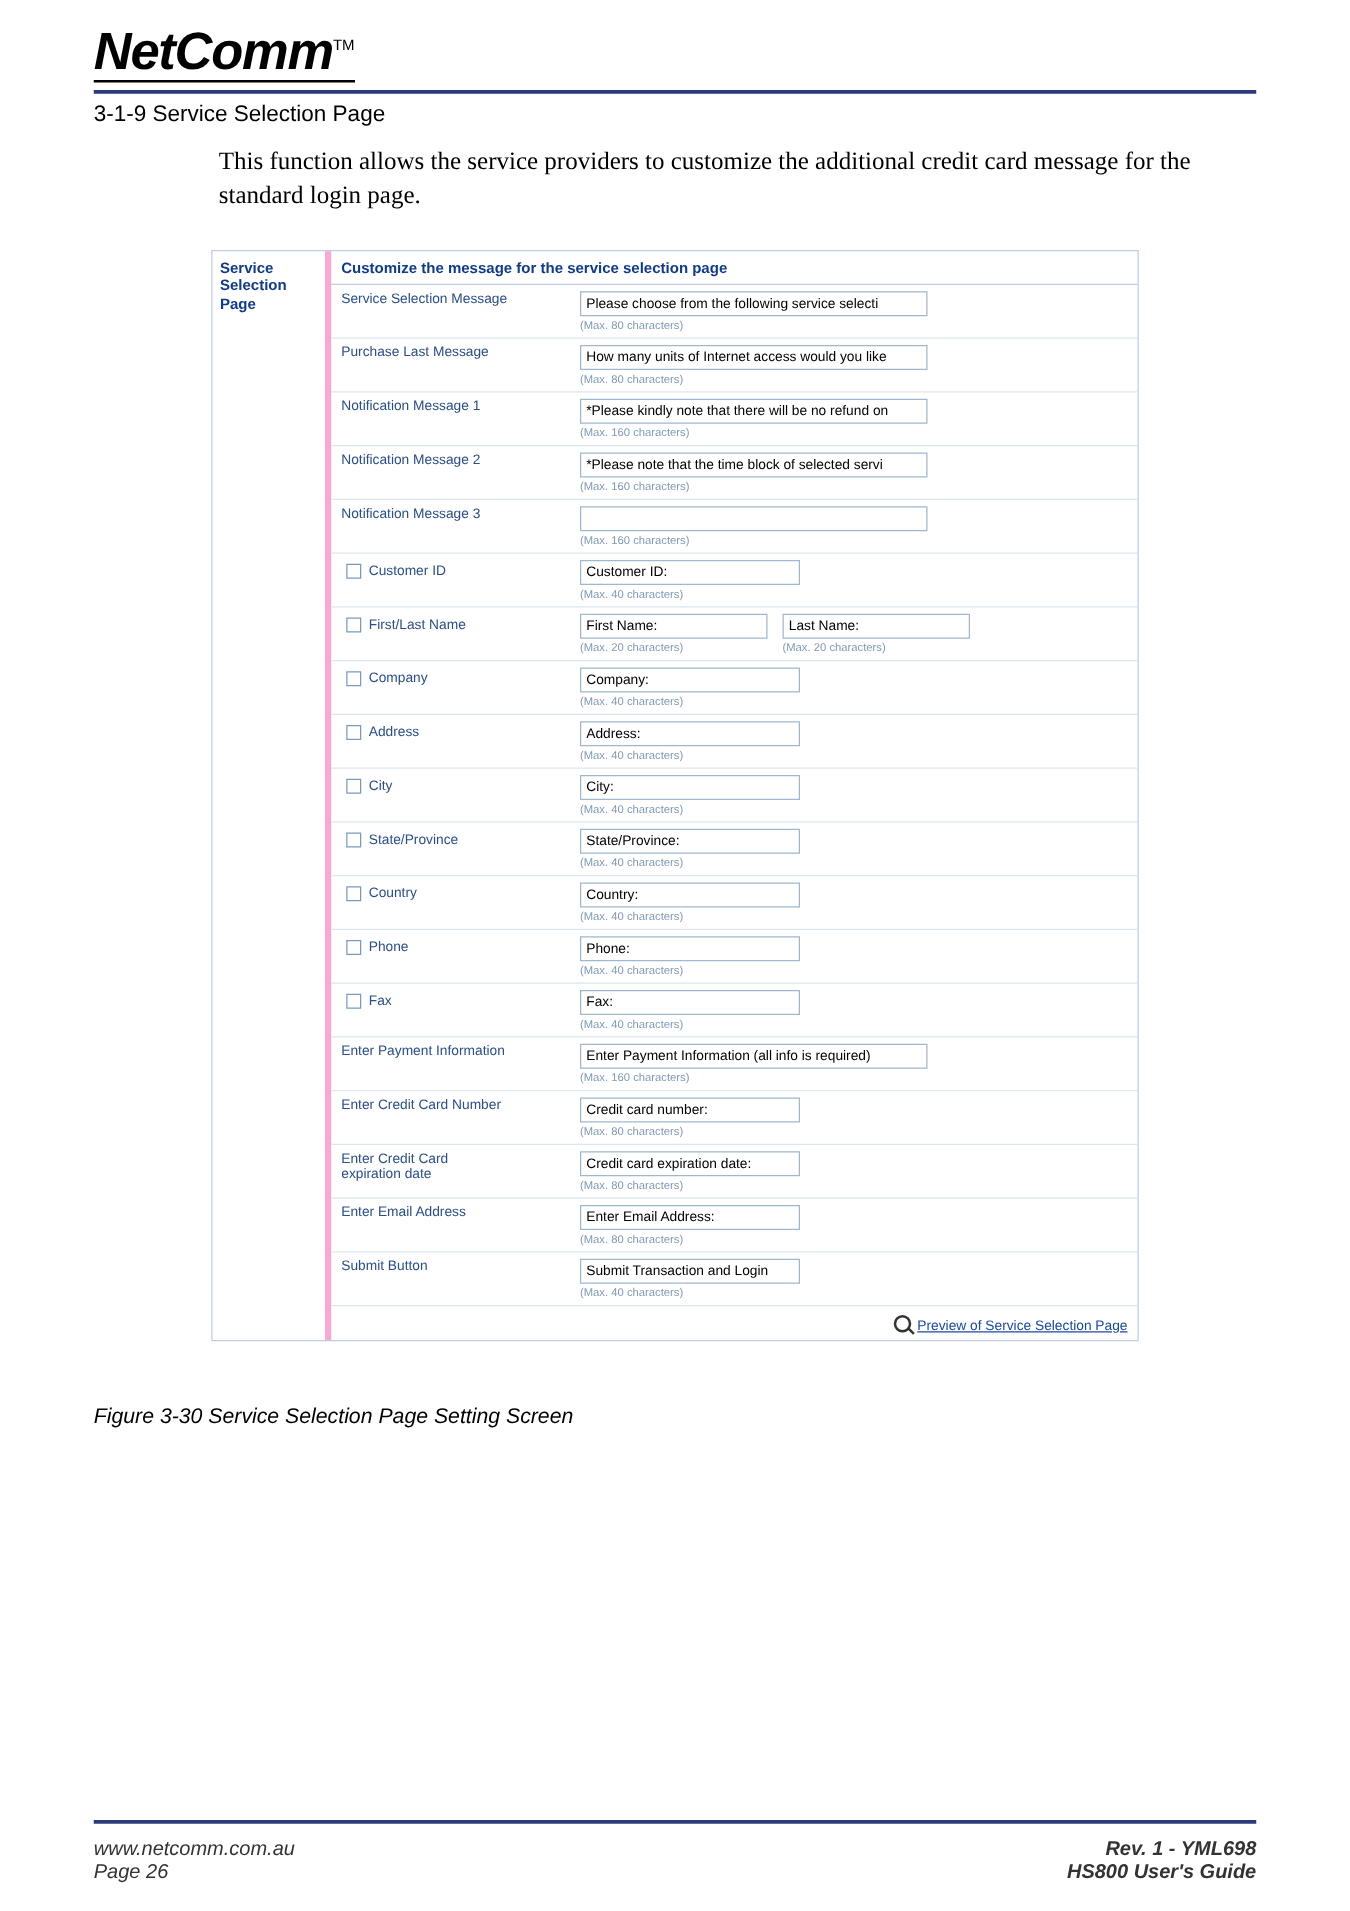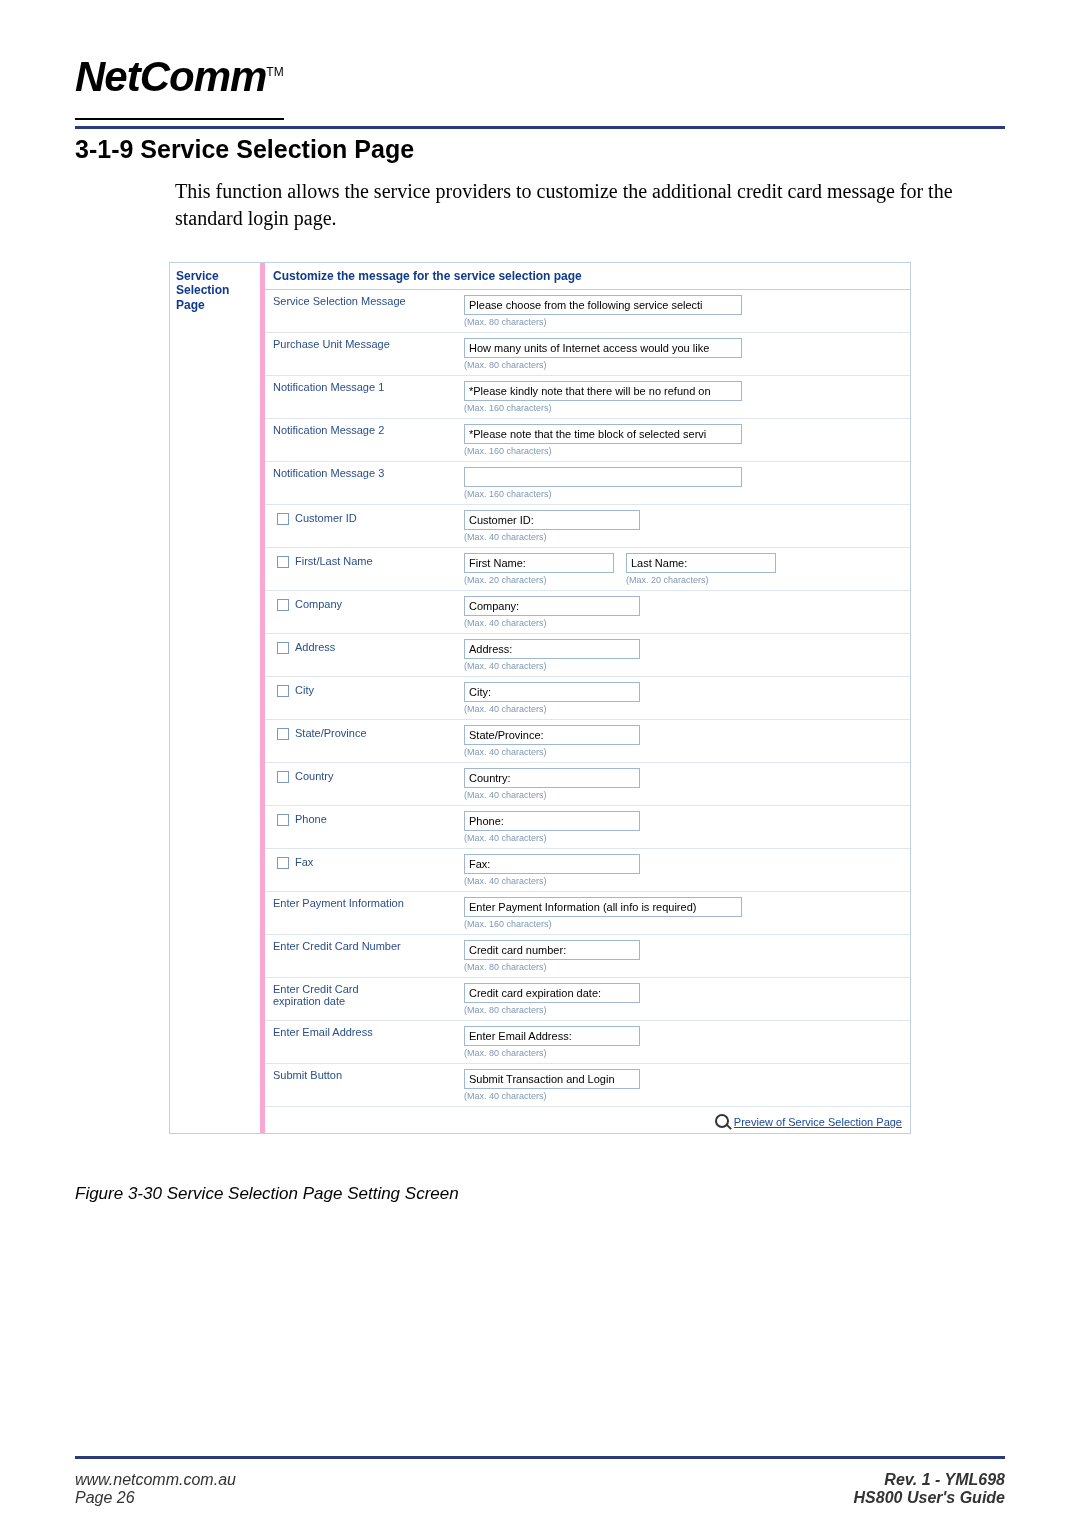--- a/index.html
+++ b/index.html
@@ -14,31 +14,30 @@
       padding: 20px 75px 0 75px;
     }
     .logo-row { display: flex; align-items: flex-start; }
     .logo {
       font-family: Arial, Helvetica, sans-serif;
       font-weight: 900;
       font-size: 42px;
       font-style: italic;
       letter-spacing: -1px;
       border-bottom: 2px solid #000;
-      padding-bottom: 20px;
+      padding-bottom: 2px;
       display: inline-block;
       line-height: 1;
-      margin-top: 36px;
     }
     .logo .tm { font-size: 12px; font-style: normal; vertical-align: super; font-weight: normal; letter-spacing: 0; }
     hr.blue { border: none; border-top: 3px solid #2b3a7c; margin: 6px 0 6px 0; }
     h2.section {
       font-family: Arial, Helvetica, sans-serif;
-      font-size: 25px;
-      font-weight: bold;
+      font-size: 18px;
+      font-weight: normal;
       margin: 4px 0 14px 0;
     }
     p.intro {
       font-family: "Times New Roman", serif;
       font-size: 20px;
       margin: 0 0 30px 100px;
       line-height: 1.35;
     }
 
     .panel {
@@ -169,21 +168,21 @@
           <tr>
         <td class="label">Service Selection Message</td>
         <td>
           <div class="field-col">
             <input class="txt" value="Please choose from the following service selecti" style="">
             <span class="hint">(Max. 80 characters)</span>
           </div>
         </td>
       </tr>
       <tr>
-        <td class="label">Purchase Unit Message</td>
+        <td class="label">Purchase Last Message</td>
         <td>
           <div class="field-col">
             <input class="txt" value="How many units of Internet access would you like" style="">
             <span class="hint">(Max. 80 characters)</span>
           </div>
         </td>
       </tr>
       <tr>
         <td class="label">Notification Message 1</td>
         <td>

